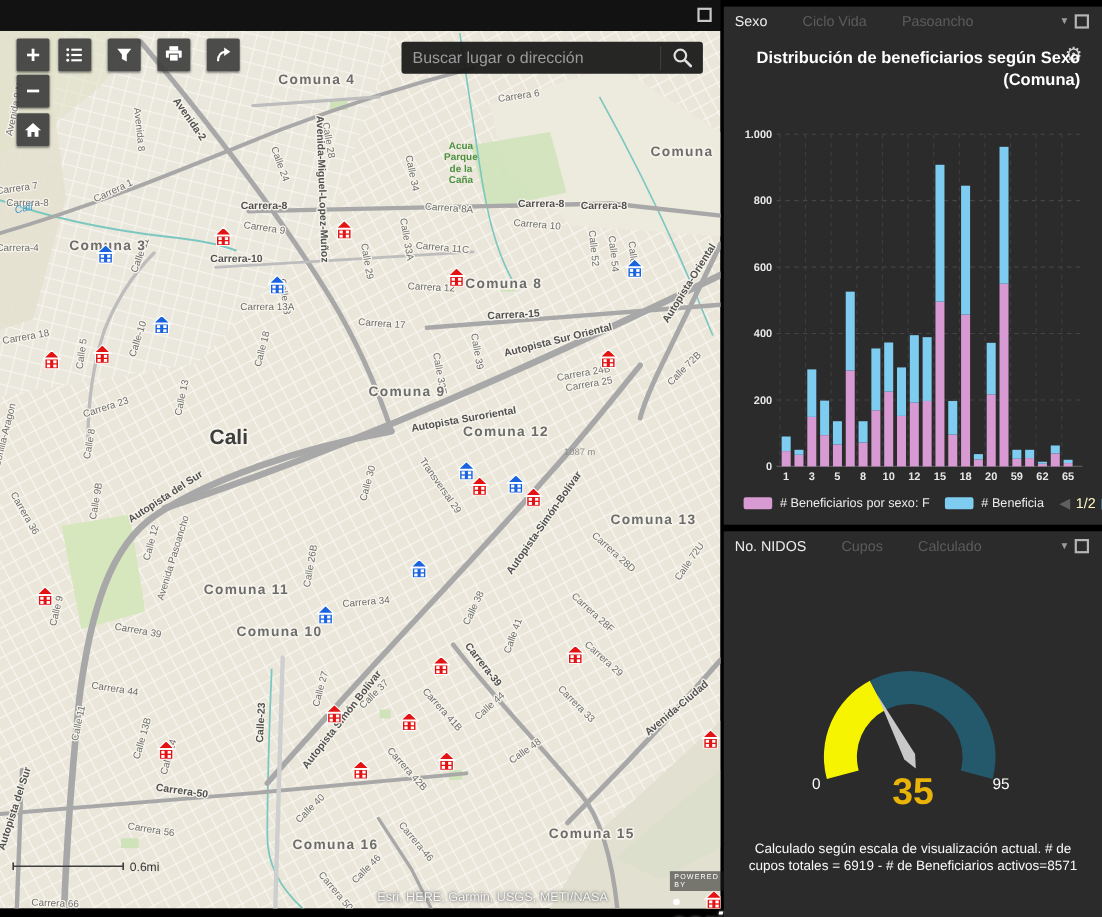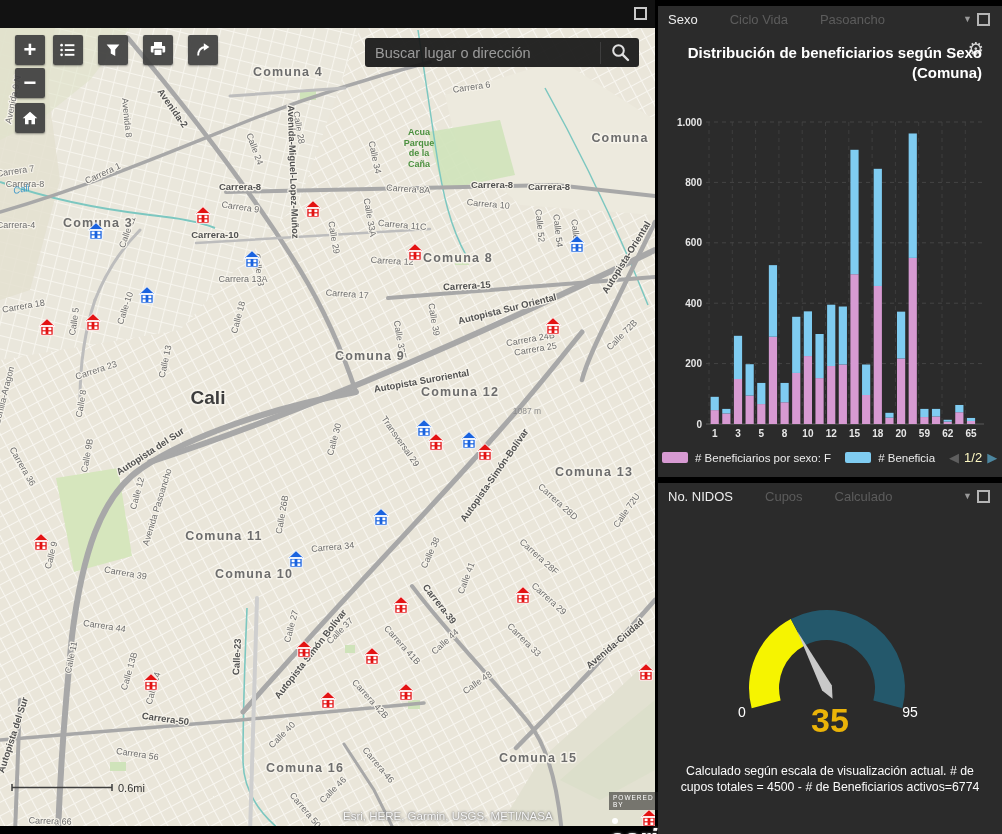--- a/index.html
+++ b/index.html
@@ -40,21 +40,21 @@
   .tabbar{position:relative;display:flex;align-items:center;height:26px;padding-left:10px;gap:32px;}
   .tab{font-size:13px;color:#5c5c5c;cursor:pointer;white-space:nowrap;}
   .tab.active{color:#ededed;}
   .caret{position:absolute;right:30px;top:8px;font-size:9px;color:#9a9a9a;cursor:pointer;}
   .tabbar .win-maximize{position:absolute;right:12px;top:7px;border-color:#b5b5b5;cursor:pointer;}
   .gear{position:absolute;right:18px;top:34px;font-size:18px;color:#d2d2d2;cursor:pointer;line-height:18px;}
   .panel-title{position:absolute;left:0;top:37px;width:100%;margin:0;padding:0 20px;box-sizing:border-box;
                text-align:right;color:#fff;font-size:15px;font-weight:bold;line-height:1.3;}
   #chart-svg{position:absolute;left:0;top:108px;}
   .legend-row{position:absolute;left:0;top:444px;width:100%;display:flex;align-items:center;
-              padding-left:4px;box-sizing:border-box;}
+              padding-left:18px;box-sizing:border-box;}
   .swatch{width:26px;height:11px;border-radius:2px;margin-right:7px;flex:none;}
   .legend-label{color:#ececec;font-size:11.5px;margin-right:14px;white-space:nowrap;}
   .pager{margin-left:auto;padding-right:14px;display:flex;align-items:center;gap:5px;}
   .pg-prev{color:#5f5f5f;font-size:13px;cursor:pointer;}
   .pg-next{color:#4d87a0;font-size:13px;cursor:pointer;}
   .pg-text{color:#fef9c3;font-size:13px;}
   #gauge-svg{position:absolute;left:0;top:88px;}
   .gauge-value{position:absolute;left:0;top:218px;width:100%;text-align:center;
                font-size:34px;font-weight:bold;color:#eab308;}
   .gauge-caption{position:absolute;left:14px;top:280px;width:316px;text-align:center;
@@ -605,15 +605,15 @@
       <span class="win-maximize"></span>
     </div>
     <svg id="gauge-svg" width="344" height="190" xmlns="http://www.w3.org/2000/svg">
         <path d="M93.65778554945267,137.1878855179966 A78,78 0 0 1 132.82481666869165,47.89604851424029 L146.73834871919487,74.47449139337864 A48,48 0 0 0 122.63556033812472,129.42331416492098 Z" fill="#f6f400"></path>
         <path d="M132.82481666869165,47.89604851424029 A78,78 0 0 1 244.34221445054732,137.18788551799662 L215.36443966187528,129.423314164921 A48,48 0 0 0 146.73834871919487,74.47449139337864 Z" fill="#24586b"></path>
         <polygon points="139.31779829225982,60.29932185783819 164.12728547215798,119.55081420925892 174.5654128202013,127.63137715165534 173.87271452784202,114.44918579074108" fill="#c9c9c9"></polygon>
         <text x="84" y="146" font-size="14" fill="#fff" text-anchor="middle">0</text>
         <text x="252" y="146" font-size="14" fill="#fff" text-anchor="middle">95</text>
       </svg>
     <div class="gauge-value">35</div>
-    <div class="gauge-caption">Calculado según escala de visualización actual. # de cupos totales = 4500 - # de Beneficiarios activos=6774</div>
+    <div class="gauge-caption">Calculado según escala de visualización actual. # de cupos totales = 6919 - # de Beneficiarios activos=8571</div>
   </section>
 </div>
 
 </body></html>

